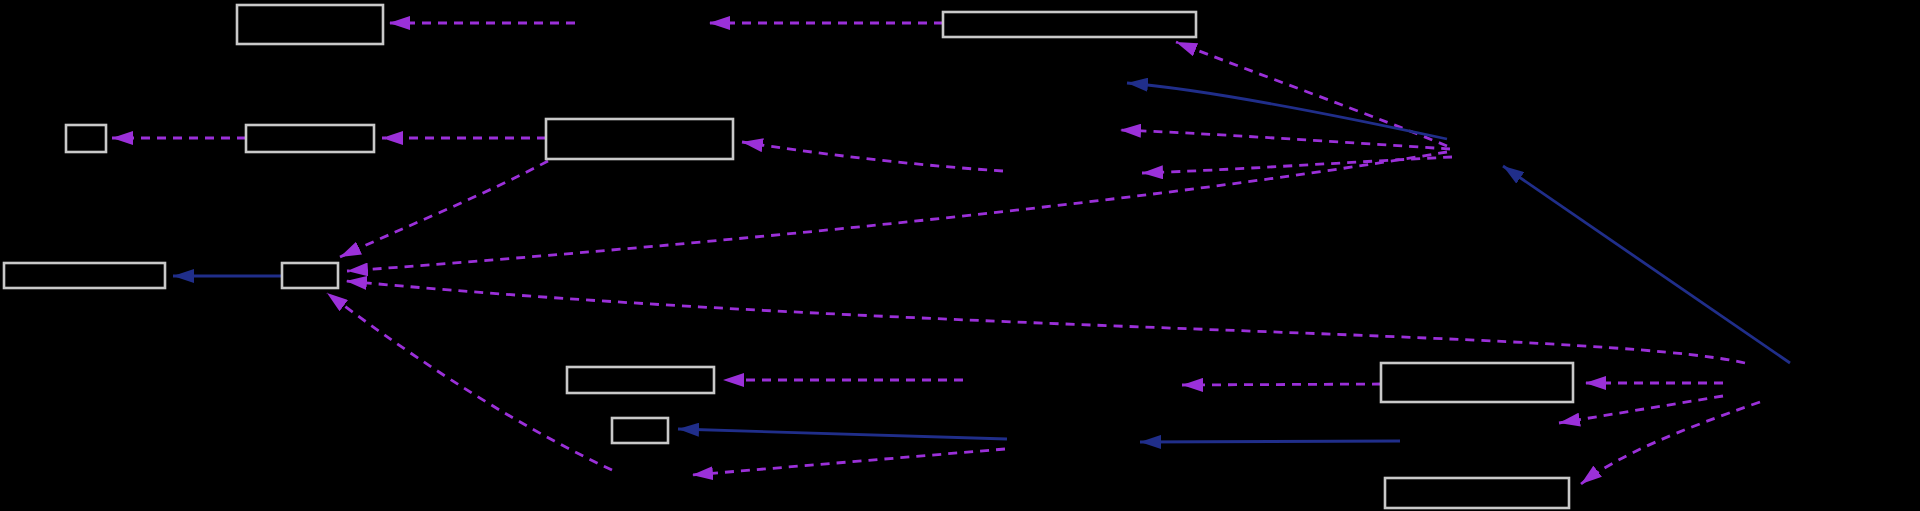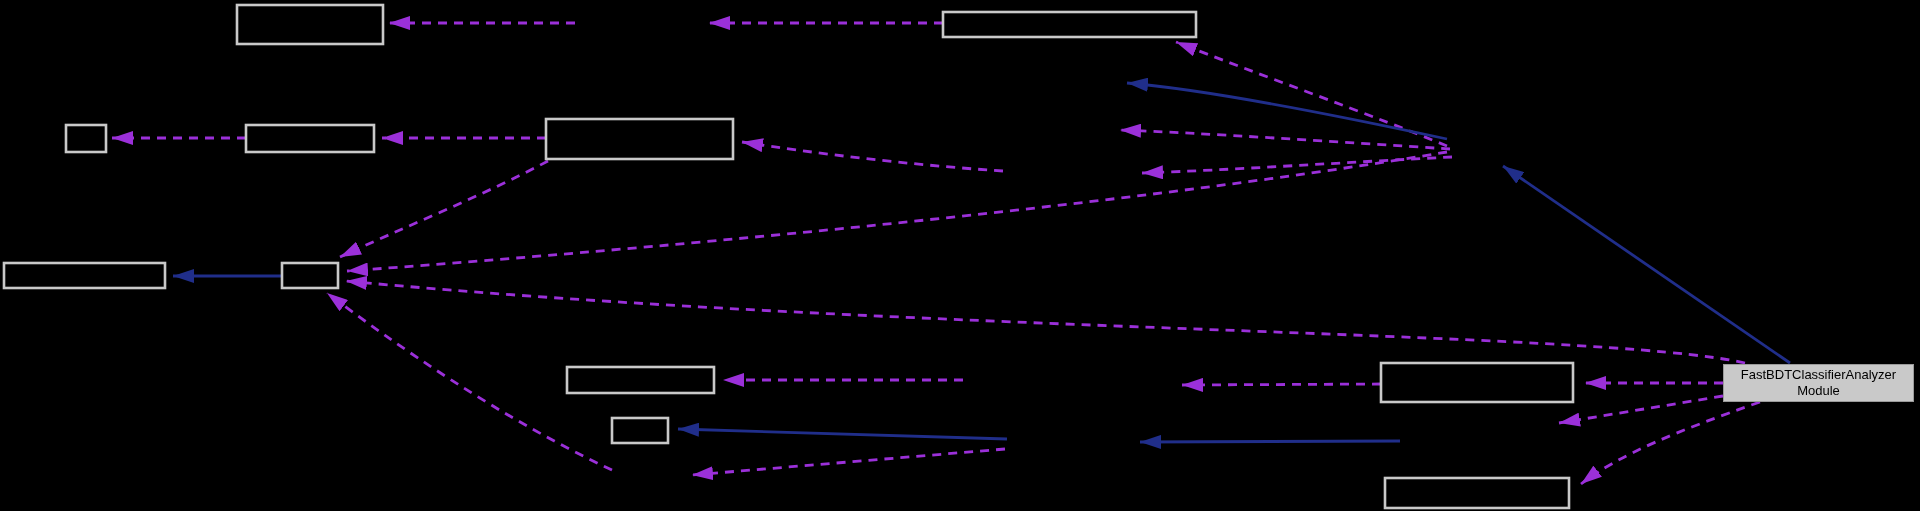--- a/index.html
+++ b/index.html
@@ -51,17 +51,13 @@
       <rect x="66" y="125" width="40" height="27" fill="#000000" stroke="#C9C9C9" stroke-width="2.6"></rect>
       <rect x="246" y="125" width="128" height="27" fill="#000000" stroke="#C9C9C9" stroke-width="2.6"></rect>
       <rect x="546" y="119" width="187" height="40" fill="#000000" stroke="#C9C9C9" stroke-width="2.6"></rect>
       <rect x="4" y="263" width="161" height="25" fill="#000000" stroke="#C9C9C9" stroke-width="2.6"></rect>
       <rect x="282" y="263" width="56" height="25" fill="#000000" stroke="#C9C9C9" stroke-width="2.6"></rect>
       <rect x="567" y="367" width="147" height="26" fill="#000000" stroke="#C9C9C9" stroke-width="2.6"></rect>
       <rect x="612" y="418" width="56" height="25" fill="#000000" stroke="#C9C9C9" stroke-width="2.6"></rect>
       <rect x="1381" y="363" width="192" height="39" fill="#000000" stroke="#C9C9C9" stroke-width="2.6"></rect>
       <rect x="1385" y="478" width="184" height="30" fill="#000000" stroke="#C9C9C9" stroke-width="2.6"></rect>
     </svg>
-  <div class="current-node" id="current-node" style="left: 1723px; top: 364px; width: 191px; height: 38px; background: rgb(201, 201, 201); border: 1px solid rgb(154, 154, 154); color: rgb(0, 0, 0);">
-    <span>FastBDTClassifierAnalyzer</span>
-    <span>Module</span>
-  </div>
 </div>
 
 </body></html>

